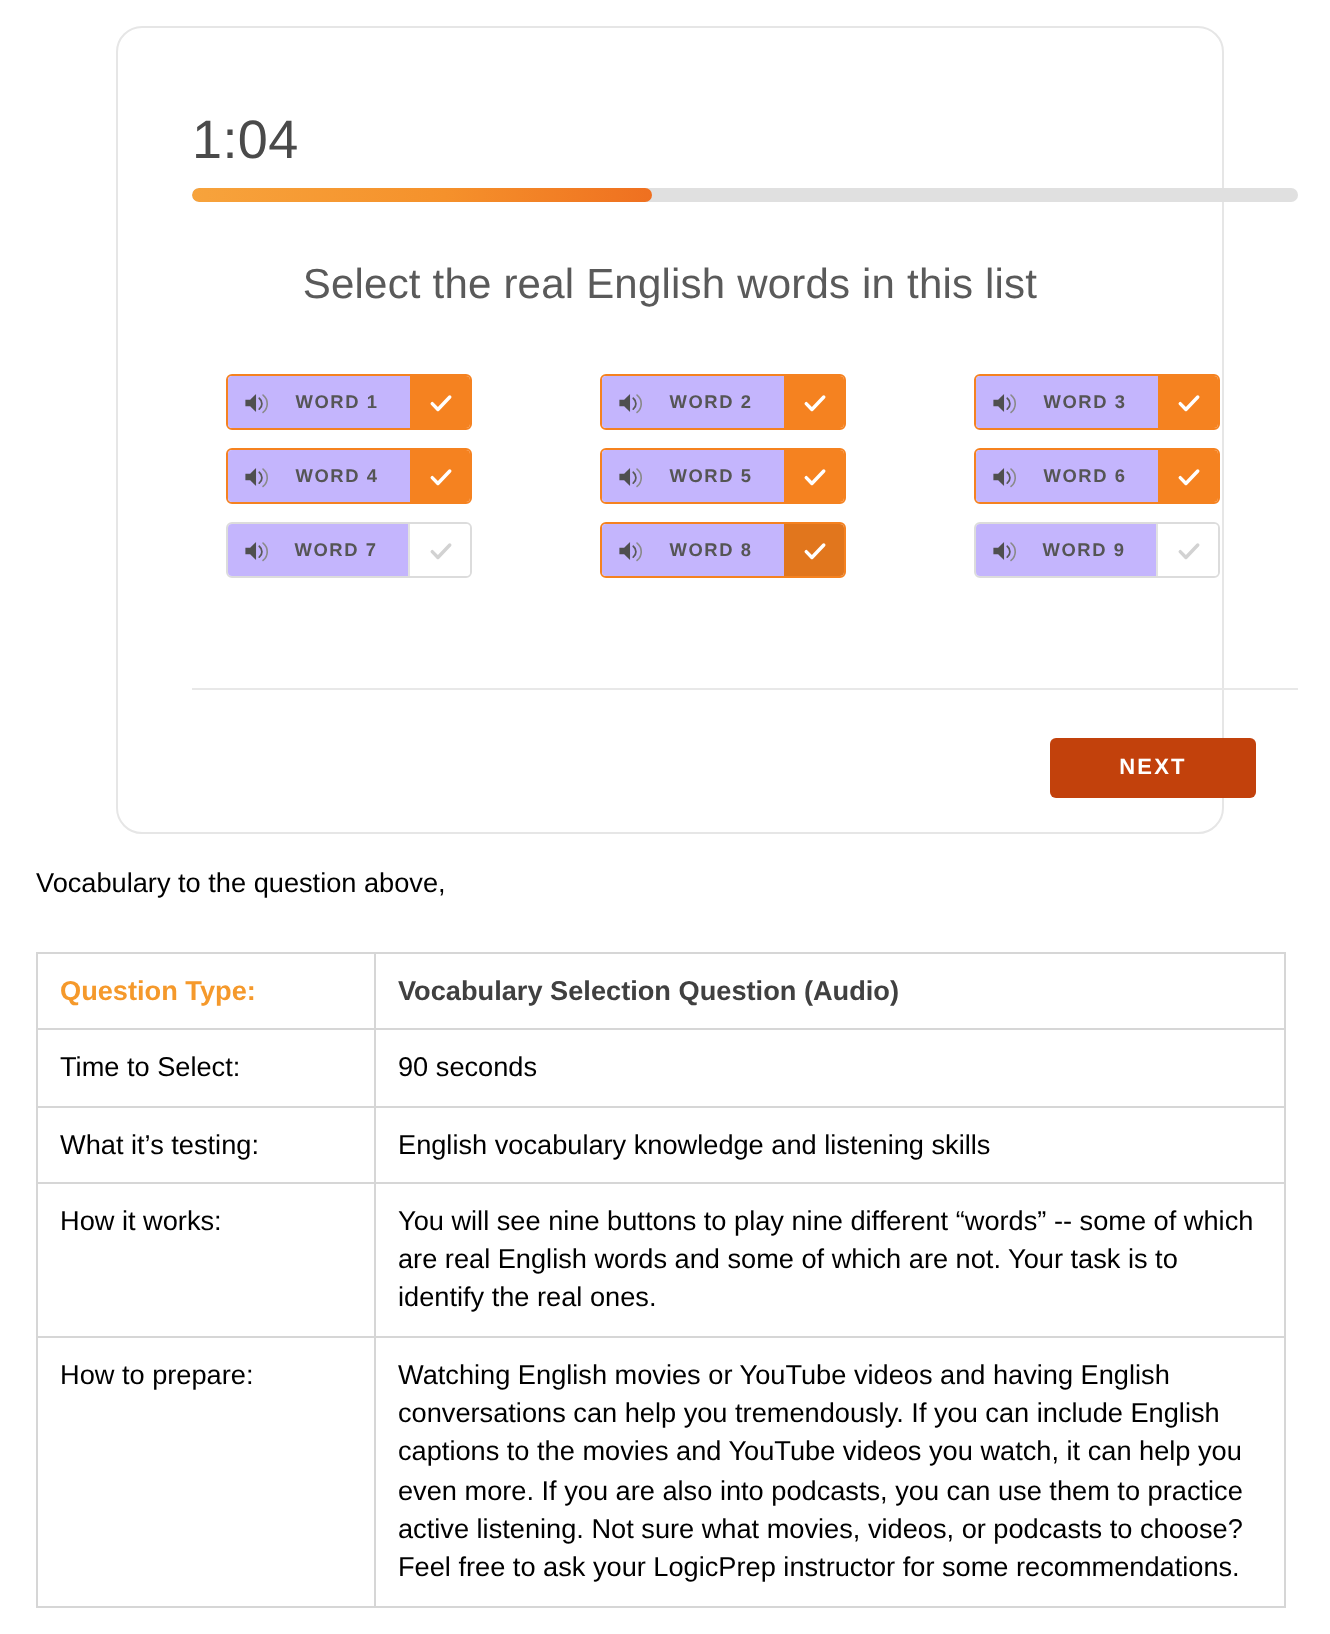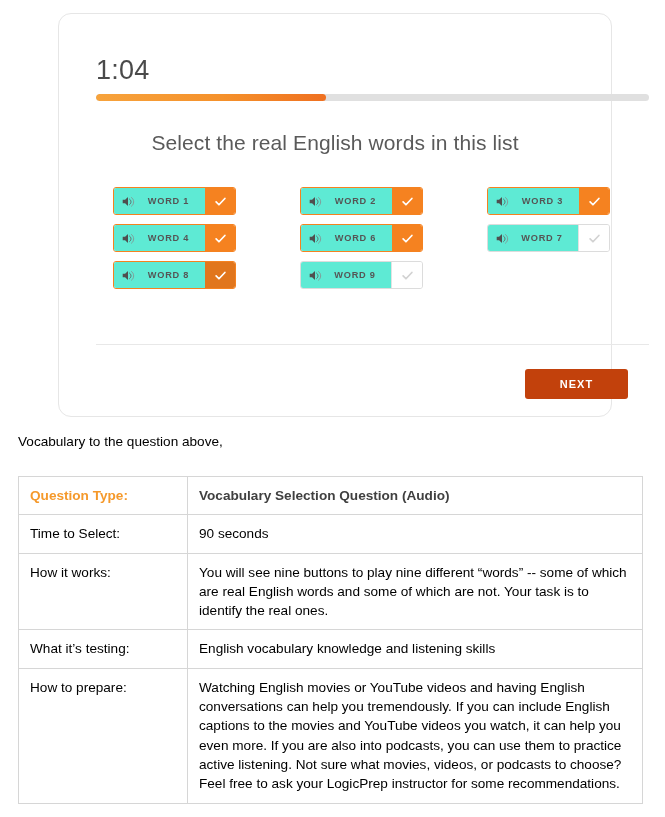--- a/index.html
+++ b/index.html
@@ -96,21 +96,21 @@
   }
   .word-btn.unselected {
     border: 1.6px solid #dcdcdc;
   }
 
   .word-play {
     flex: 1 1 auto;
     display: flex;
     align-items: center;
     padding-left: 8px;
-    background: #5eead4;
+    background: #c4b5fd;
     min-width: 0;
   }
   .spk-icon {
     flex: 0 0 auto;
     width: 14px;
     height: 13px;
     display: block;
   }
   .word-label {
     flex: 1 1 auto;
@@ -296,20 +296,39 @@
       </div>
       <div class="word-btn selected">
         <div class="word-play">
           <span style="display: flex;">
             <svg class="spk-icon" viewBox="0 0 20 18" xmlns="http://www.w3.org/2000/svg">
               <path d="M1 6.6h3.4L8.6 2.6v12.8L4.4 11.4H1z" fill="#4f4f4f"></path>
               <path d="M10.9 5.6c1.2 1 1.9 2.4 1.9 3.9s-.7 2.9-1.9 3.9" fill="none" stroke="#5a5a5a" stroke-width="1.25" stroke-linecap="round"></path>
               <path d="M13.6 3.3c1.9 1.5 3 3.6 3 6.2s-1.1 4.7-3 6.2" fill="none" stroke="#8a8a8a" stroke-width="1.15" stroke-linecap="round"></path>
             </svg>
           </span>
+          <span class="word-label">WORD 5</span>
+        </div>
+        <div class="word-check on">
+          <span style="display:flex">
+            <svg class="chk" viewBox="0 0 16 16" xmlns="http://www.w3.org/2000/svg">
+              <path d="M2.6 8.4l3.5 3.6L13.4 4.3" fill="none" stroke="#ffffff" stroke-width="2.1" stroke-linecap="round" stroke-linejoin="round"></path>
+            </svg>
+          </span>
+        </div>
+      </div>
+      <div class="word-btn selected">
+        <div class="word-play">
+          <span style="display: flex;">
+            <svg class="spk-icon" viewBox="0 0 20 18" xmlns="http://www.w3.org/2000/svg">
+              <path d="M1 6.6h3.4L8.6 2.6v12.8L4.4 11.4H1z" fill="#4f4f4f"></path>
+              <path d="M10.9 5.6c1.2 1 1.9 2.4 1.9 3.9s-.7 2.9-1.9 3.9" fill="none" stroke="#5a5a5a" stroke-width="1.25" stroke-linecap="round"></path>
+              <path d="M13.6 3.3c1.9 1.5 3 3.6 3 6.2s-1.1 4.7-3 6.2" fill="none" stroke="#8a8a8a" stroke-width="1.15" stroke-linecap="round"></path>
+            </svg>
+          </span>
           <span class="word-label">WORD 6</span>
         </div>
         <div class="word-check on">
           <span style="display:flex">
             <svg class="chk" viewBox="0 0 16 16" xmlns="http://www.w3.org/2000/svg">
               <path d="M2.6 8.4l3.5 3.6L13.4 4.3" fill="none" stroke="#ffffff" stroke-width="2.1" stroke-linecap="round" stroke-linejoin="round"></path>
             </svg>
           </span>
         </div>
       </div>
@@ -383,25 +402,25 @@
   <tbody>
       <tr class="header-row">
         <td class="key">Question Type:</td>
         <td class="val">Vocabulary Selection Question (Audio)</td>
       </tr>
       <tr>
         <td class="key">Time to Select:</td>
         <td class="val">90 seconds</td>
       </tr>
       <tr>
+        <td class="key">What it’s testing:</td>
+        <td class="val">English vocabulary knowledge and listening skills</td>
+      </tr>
+      <tr>
         <td class="key">How it works:</td>
         <td class="val">You will see nine buttons to play nine different “words” -- some of which are real English words and some of which are not. Your task is to identify the real ones.</td>
-      </tr>
-      <tr>
-        <td class="key">What it’s testing:</td>
-        <td class="val">English vocabulary knowledge and listening skills</td>
       </tr>
       <tr>
         <td class="key">How to prepare:</td>
         <td class="val">Watching English movies or YouTube videos and having English conversations can help you tremendously. If you can include English captions to the movies and YouTube videos you watch, it can help you even more. If you are also into podcasts, you can use them to practice active listening. Not sure what movies, videos, or podcasts to choose? Feel free to ask your LogicPrep instructor for some recommendations.</td>
       </tr>
     </tbody>
 </table>
 
 </body></html>

